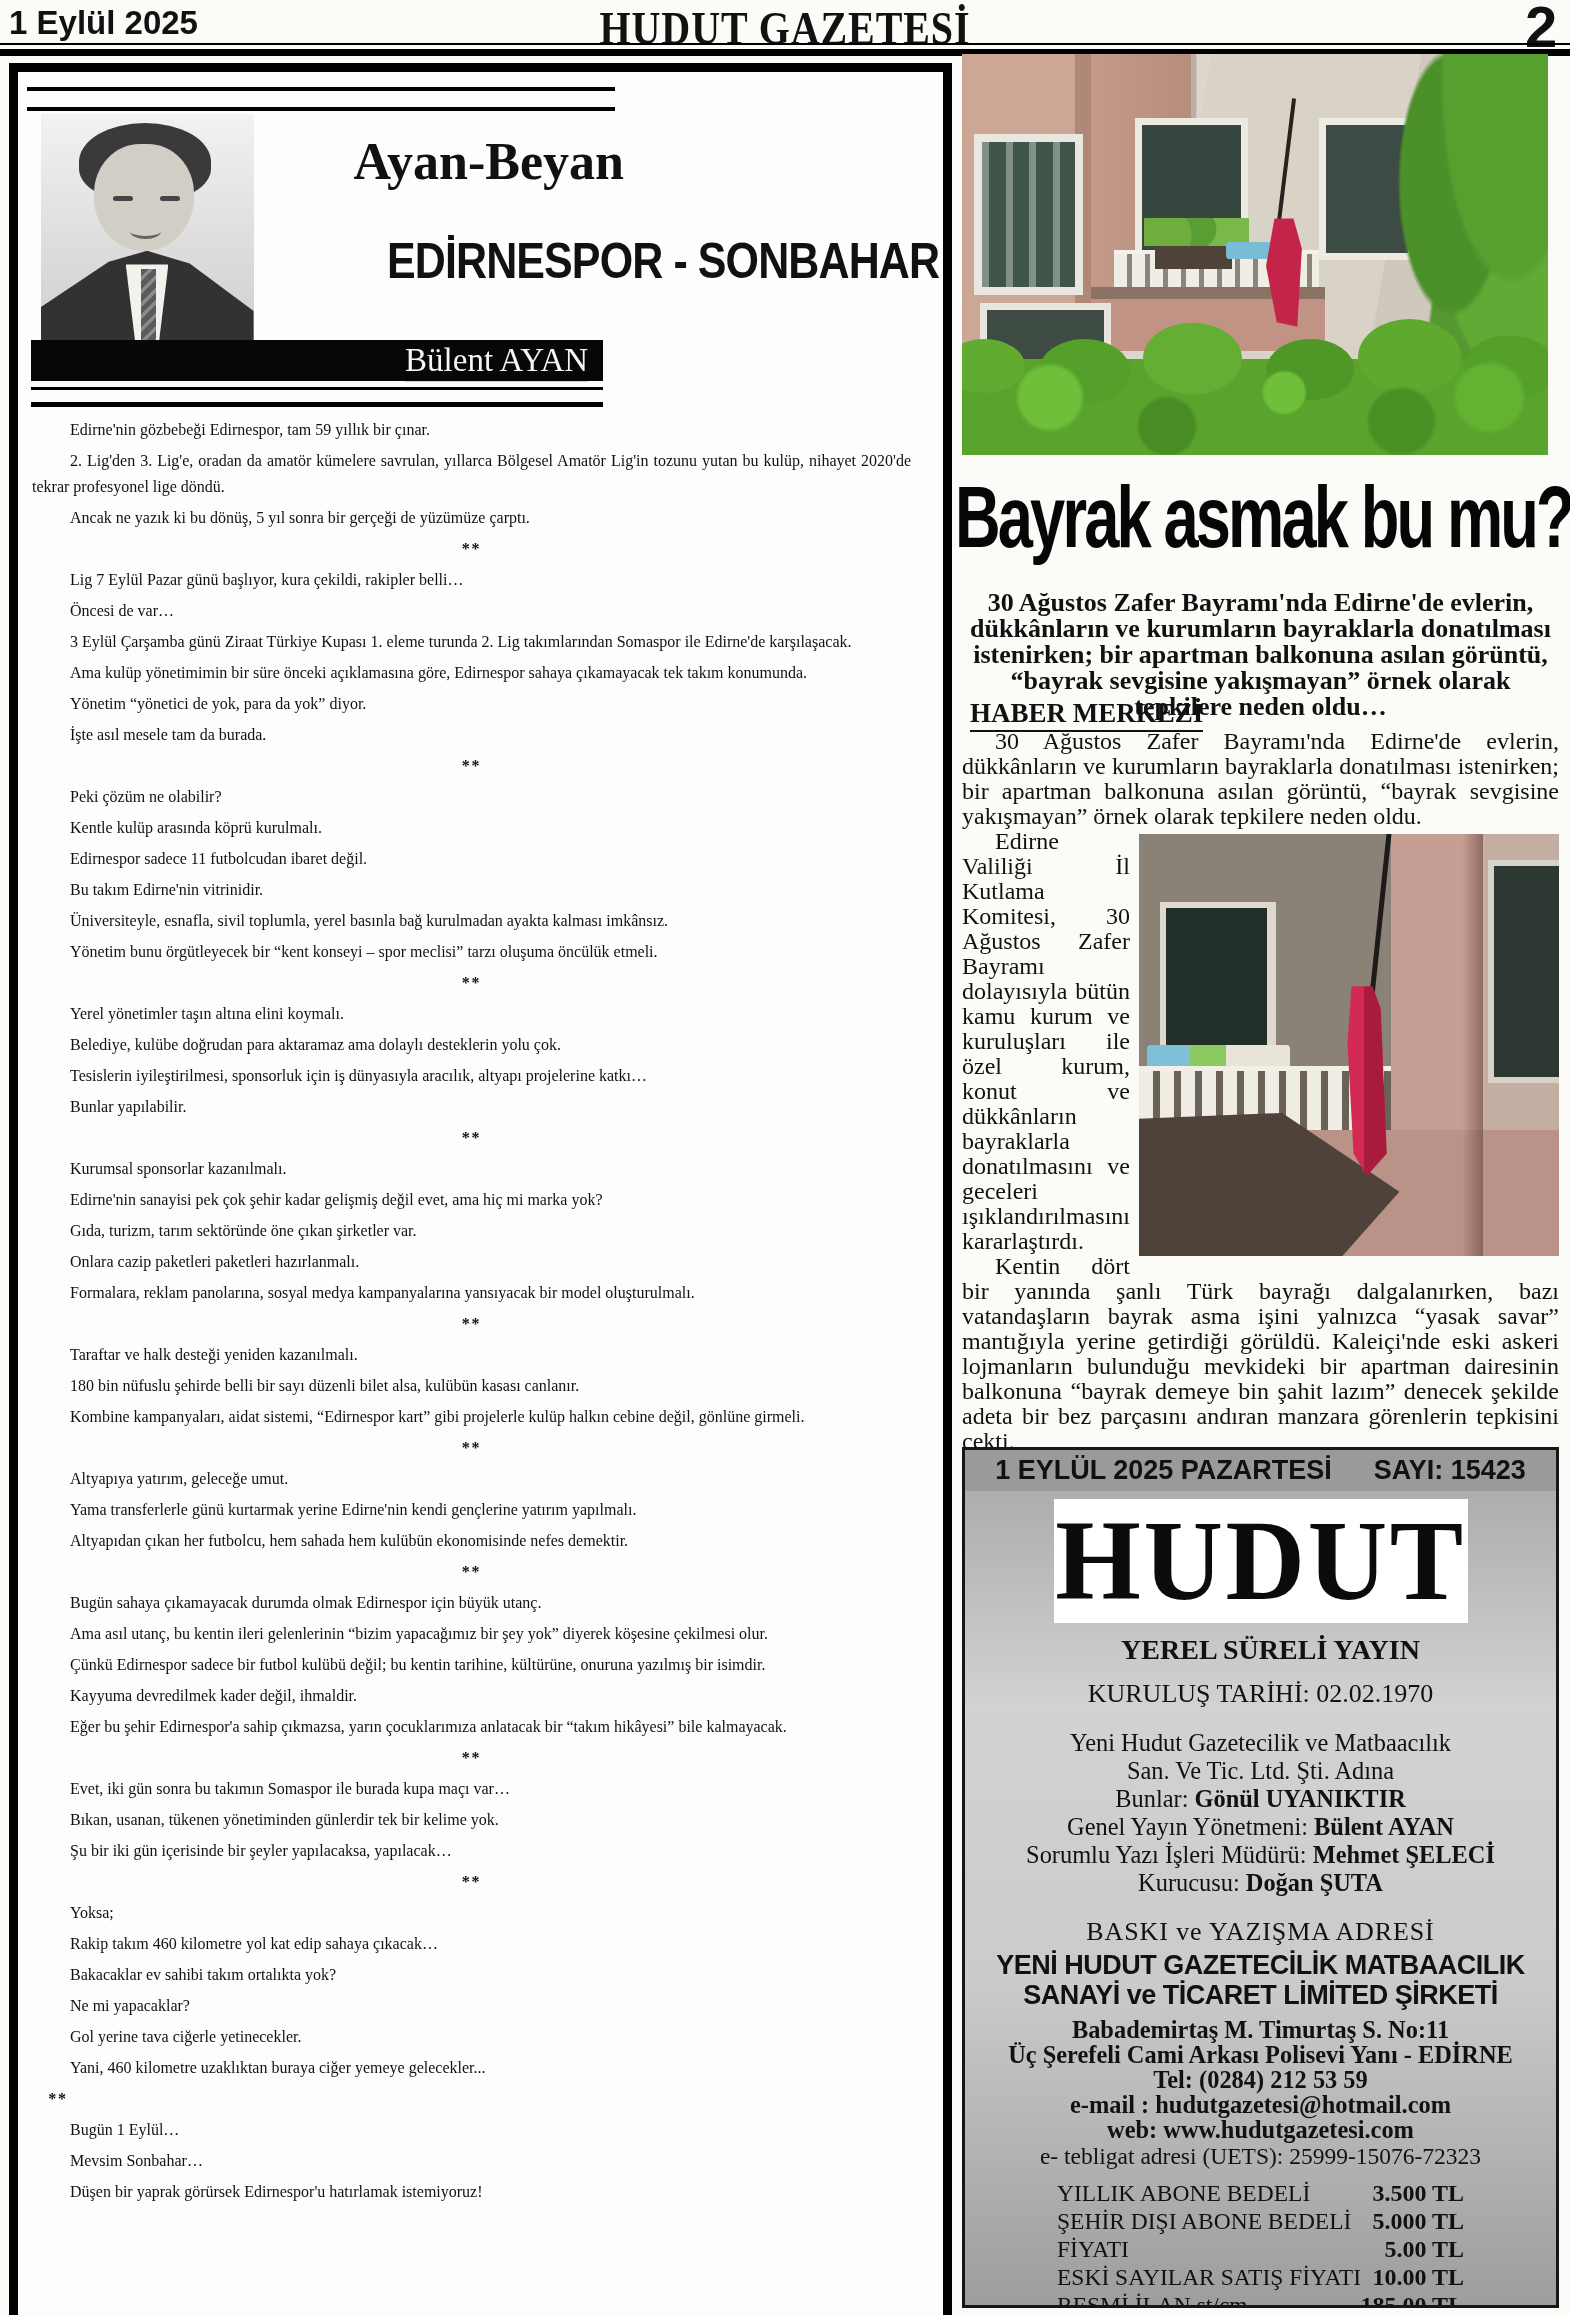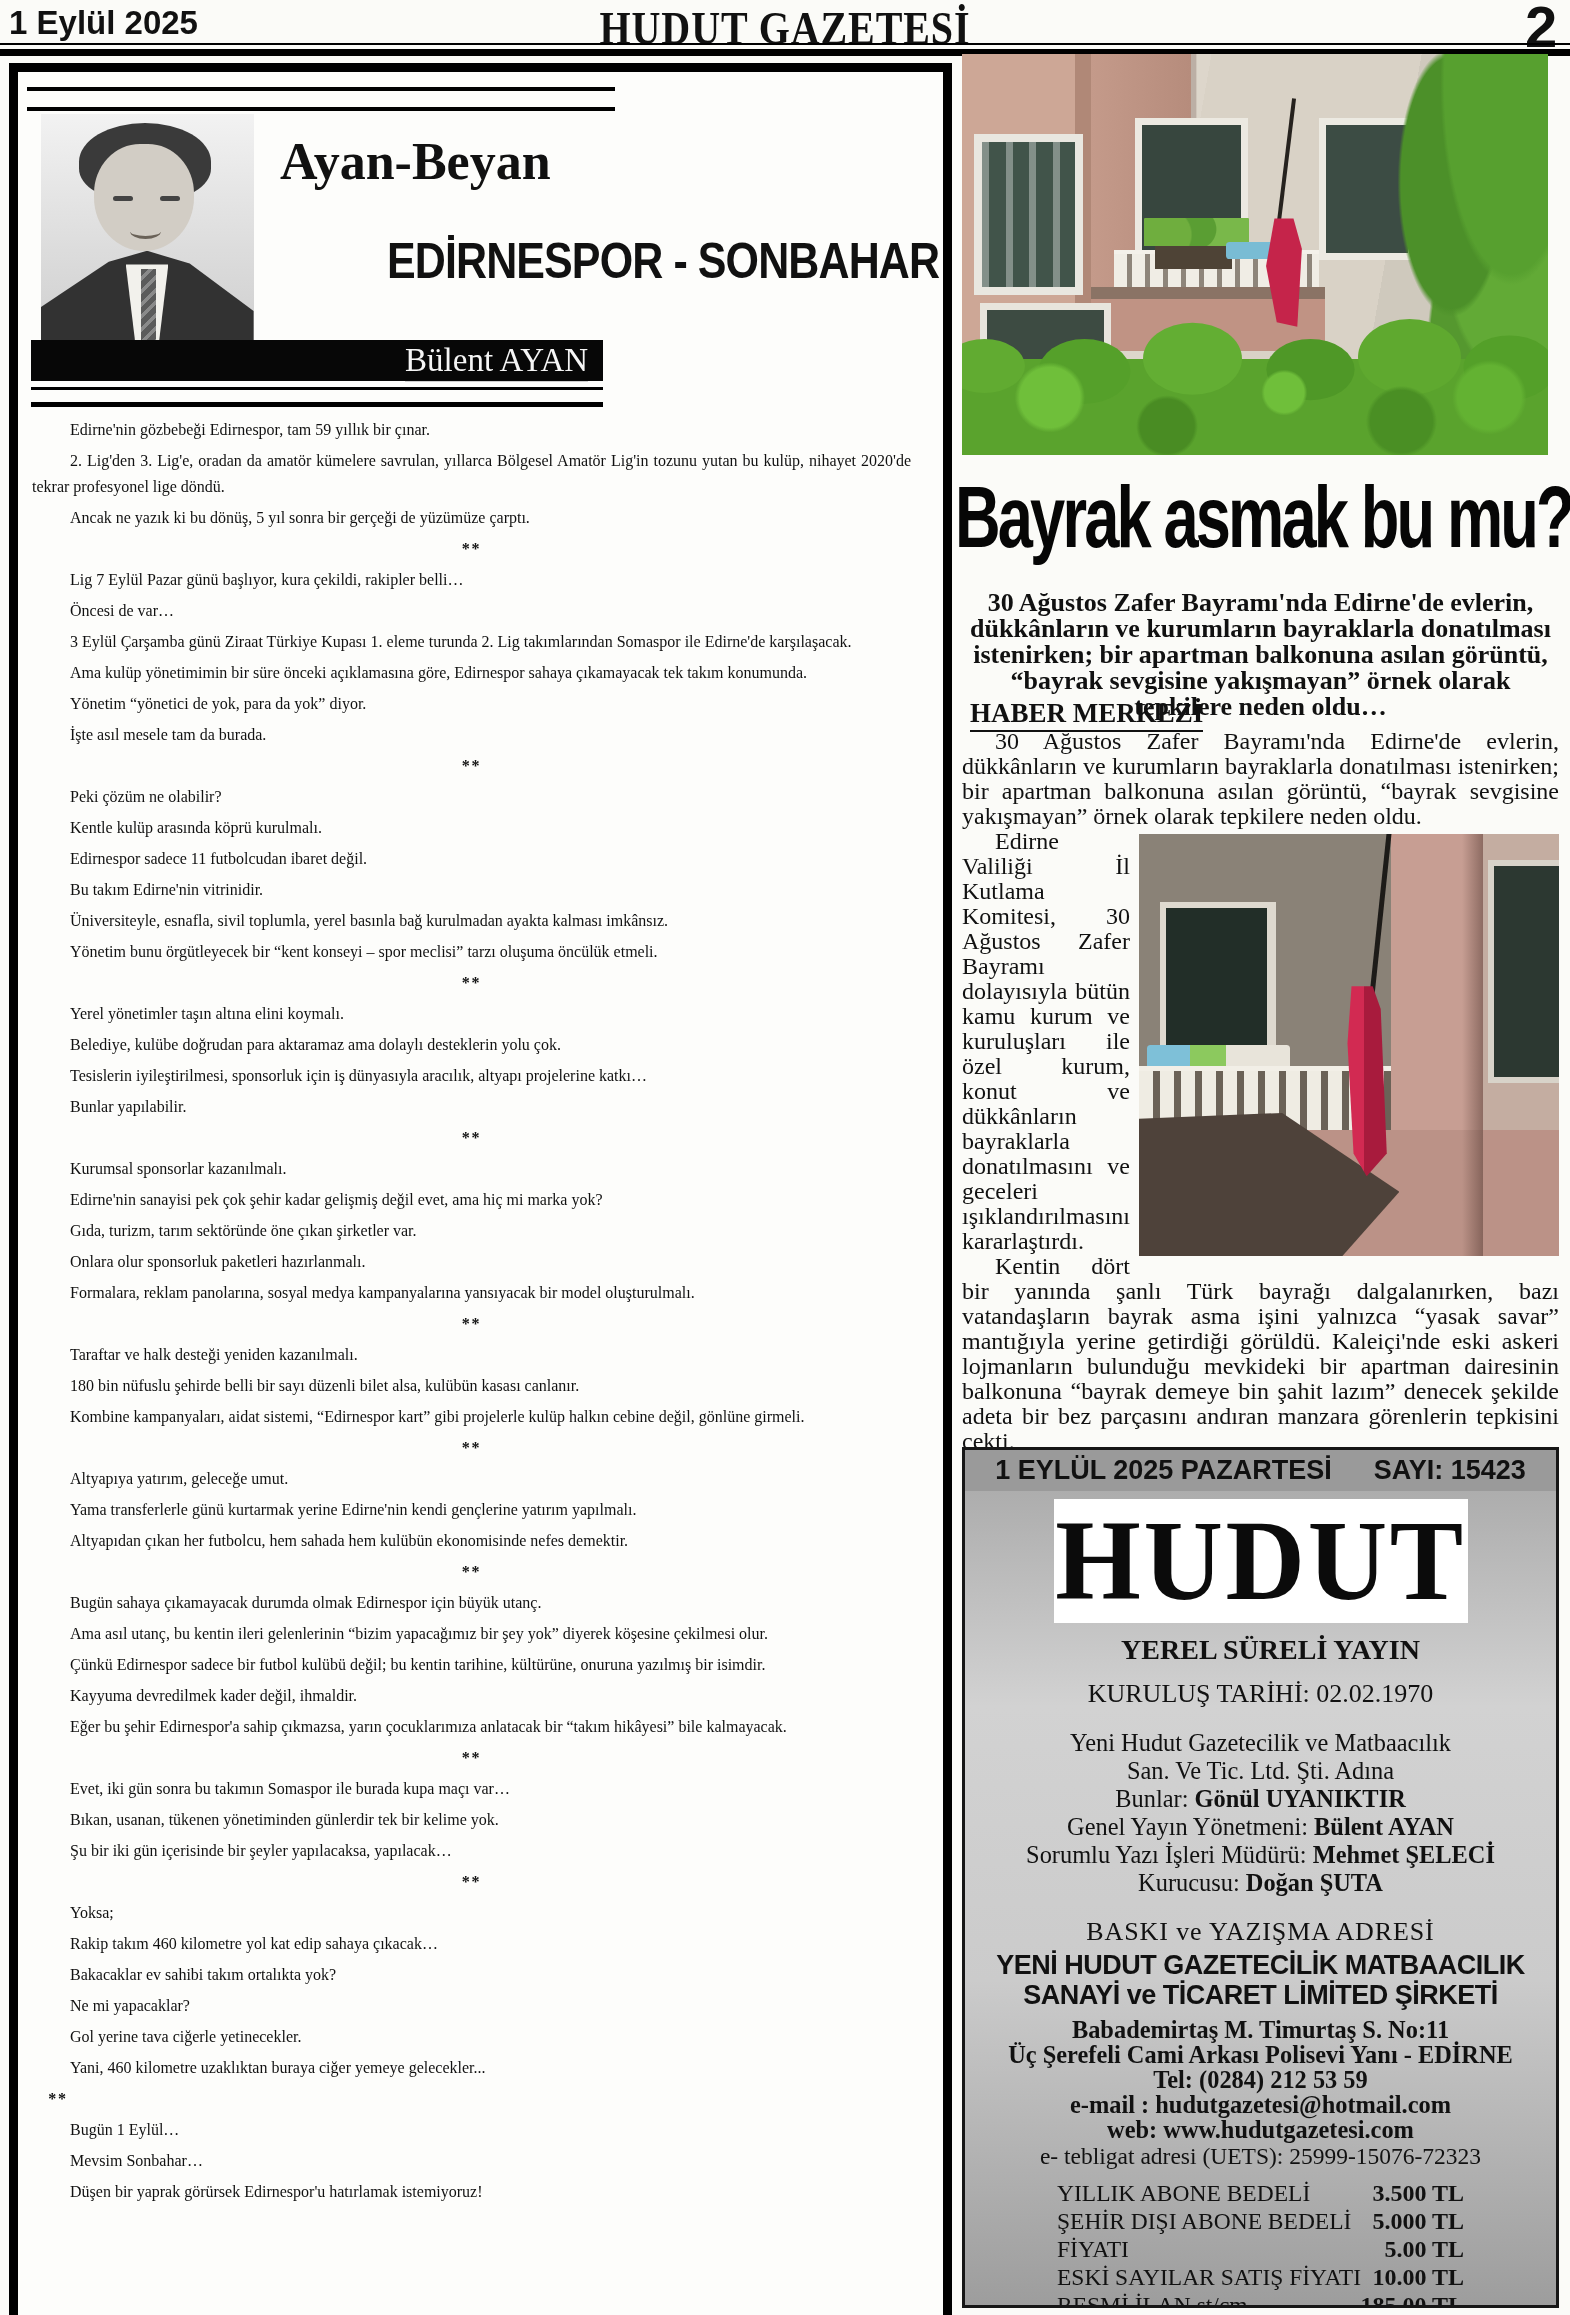--- a/index.html
+++ b/index.html
@@ -28,21 +28,21 @@
            border-radius:46% 46% 50% 50%;}
   .ap-eye{position:absolute;width:20px;height:4.5px;background:#444;border-radius:2.7px;top:36%;}
   .ap-smile{position:absolute;left:42%;top:48%;width:31px;height:12.7px;border-bottom:3.6px solid #6a6258;
             border-radius:50%;}
   .ap-suit{position:absolute;left:0;bottom:0;width:100%;height:40%;background:#323232;
            clip-path:polygon(0 100%,0 62%,32% 12%,50% 0,70% 14%,100% 66%,100% 100%);}
   .ap-shirt{position:absolute;left:40%;bottom:0;width:20%;height:34%;background:#f2f1ec;
             clip-path:polygon(0 0,100% 0,78% 100%,22% 100%);}
   .ap-tie{position:absolute;left:47%;bottom:0;width:7%;height:32%;
           background:repeating-linear-gradient(135deg,#5b5b5b 0 5.4px,#8a8a8a 5.4px 9px);}
-  .col-title{position:absolute;left:262px;top:60px;width:344px;text-align:left;
+  .col-title{position:absolute;left:262px;top:60px;width:344px;text-align:right;
              font-size:52px;font-weight:bold;}
   .col-headline{position:absolute;left:369px;top:165px;width:536px;text-align:center;
                 font-family:"Liberation Sans",sans-serif;font-weight:bold;font-size:43px;
                 letter-spacing:-0.9px;transform:scaleY(1.15);white-space:nowrap;}
   .author-bar{position:absolute;left:12.7px;top:268px;width:572px;height:41px;background:#070707;
               color:#f5f5f5;text-align:right;}
   .author-bar span{display:inline-block;margin-right:14.5px;margin-top:1.8px;font-size:33px;
                    border-bottom:1.8px solid #cfcfcf;padding-bottom:1.8px;}
   .bar-rule{position:absolute;left:12.7px;top:315px;width:572px;height:11.8px;
             border-top:3.6px solid #000;border-bottom:5.4px solid #000;}
@@ -207,21 +207,21 @@
         <p>Yönetim bunu örgütleyecek bir “kent konseyi – spor meclisi” tarzı oluşuma öncülük etmeli.</p>
         <p class="sep">**</p>
         <p>Yerel yönetimler taşın altına elini koymalı.</p>
         <p>Belediye, kulübe doğrudan para aktaramaz ama dolaylı desteklerin yolu çok.</p>
         <p>Tesislerin iyileştirilmesi, sponsorluk için iş dünyasıyla aracılık, altyapı projelerine katkı…</p>
         <p>Bunlar yapılabilir.</p>
         <p class="sep">**</p>
         <p>Kurumsal sponsorlar kazanılmalı.</p>
         <p>Edirne'nin sanayisi pek çok şehir kadar gelişmiş değil evet, ama hiç mi marka yok?</p>
         <p>Gıda, turizm, tarım sektöründe öne çıkan şirketler var.</p>
-        <p>Onlara olur sponsorluk paketleri hazırlanmalı.</p>
+        <p>Onlara cazip paketleri paketleri hazırlanmalı.</p>
         <p>Formalara, reklam panolarına, sosyal medya kampanyalarına yansıyacak bir model oluşturulmalı.</p>
         <p class="sep">**</p>
         <p>Taraftar ve halk desteği yeniden kazanılmalı.</p>
         <p>180 bin nüfuslu şehirde belli bir sayı düzenli bilet alsa, kulübün kasası canlanır.</p>
         <p>Kombine kampanyaları, aidat sistemi, “Edirnespor kart” gibi projelerle kulüp halkın cebine değil, gönlüne girmeli.</p>
         <p class="sep">**</p>
         <p>Altyapıya yatırım, geleceğe umut.</p>
         <p>Yama transferlerle günü kurtarmak yerine Edirne'nin kendi gençlerine yatırım yapılmalı.</p>
         <p>Altyapıdan çıkan her futbolcu, hem sahada hem kulübün ekonomisinde nefes demektir.</p>
         <p class="sep">**</p>

